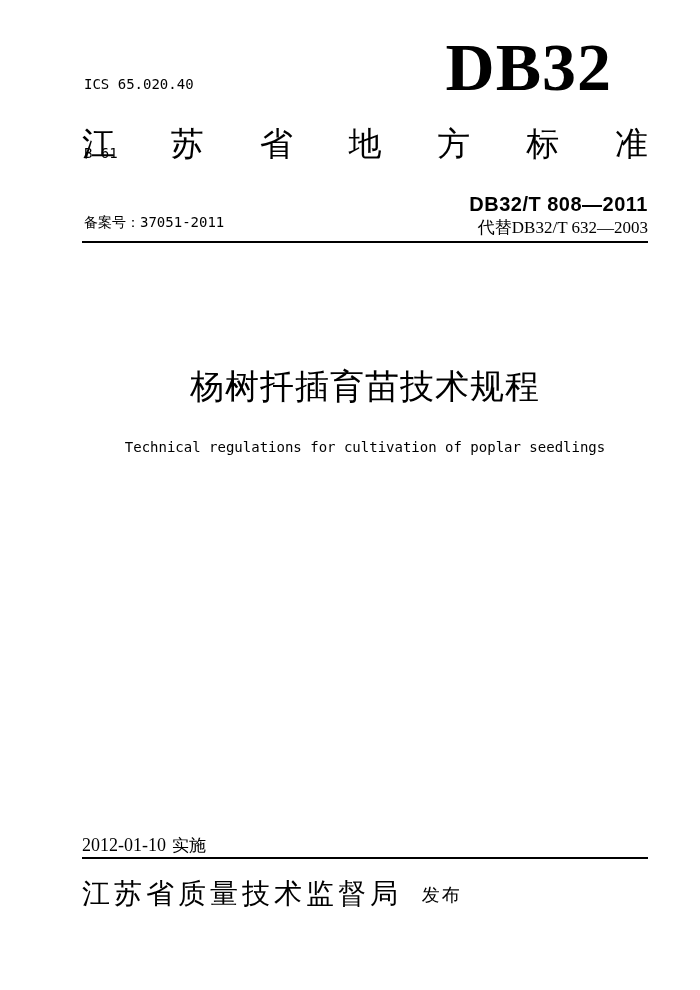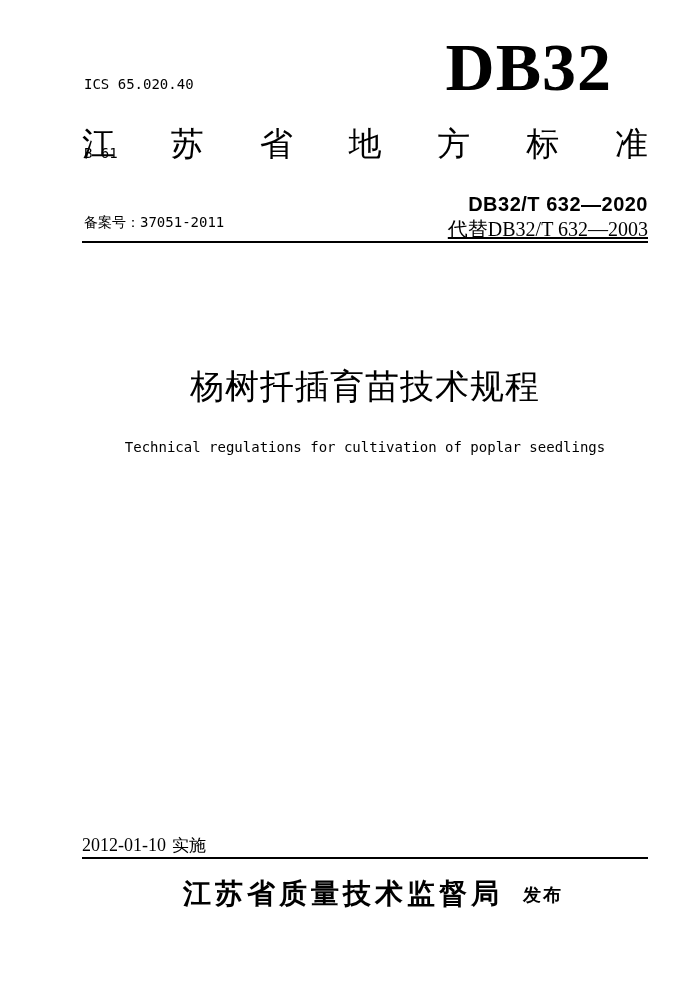--- a/index.html
+++ b/index.html
@@ -60,23 +60,22 @@
     font-size: 20px;
     font-weight: bold;
     letter-spacing: 0.5px;
     white-space: pre;
   }
   .standard-replaces {
     position: absolute;
     right: 52px;
     top: 216px;
     font-family: "Liberation Serif", serif;
-    font-size: 20px;
+    font-size: 17px;
     white-space: pre;
-    text-decoration: underline;
   }
 
   .rule {
     position: absolute;
     left: 82px;
     right: 52px;
     height: 2px;
     background: #000000;
   }
   .rule-top { top: 241px; }
@@ -117,26 +116,25 @@
   }
   .date-item { display: flex; align-items: baseline; }
   .date-item .date-label {
     font-family: "Liberation Sans", sans-serif;
     font-size: 17px;
     margin-left: 6px;
   }
 
   .publisher-row {
     position: absolute;
-    left: 90px;
+    left: 82px;
     top: 877px;
     width: 566px;
-    text-align: center;
     font-size: 28px;
-    font-weight: bold;
+    font-weight: normal;
     letter-spacing: 4px;
     line-height: 34px;
     white-space: nowrap;
   }
   .publisher-suffix {
     font-size: 18px;
     letter-spacing: 2px;
     margin-left: 8px;
     vertical-align: 2px;
   }
@@ -157,21 +155,21 @@
   <div class="standard-name">
     <span>江</span>
     <span>苏</span>
     <span>省</span>
     <span>地</span>
     <span>方</span>
     <span>标</span>
     <span>准</span>
   </div>
 
-  <div class="standard-code">DB32/T 632—2020</div>
+  <div class="standard-code">DB32/T 808—2011</div>
   <div class="standard-replaces">代替DB32/T 632—2003</div>
 
   <div class="rule rule-top"></div>
 
   <div class="title-cn">杨树扦插育苗技术规程</div>
   <div class="title-en">Technical regulations for cultivation of poplar seedlings</div>
 
   <div class="dates-row">
     <div class="date-item">
       <span>2012-01-10</span>

